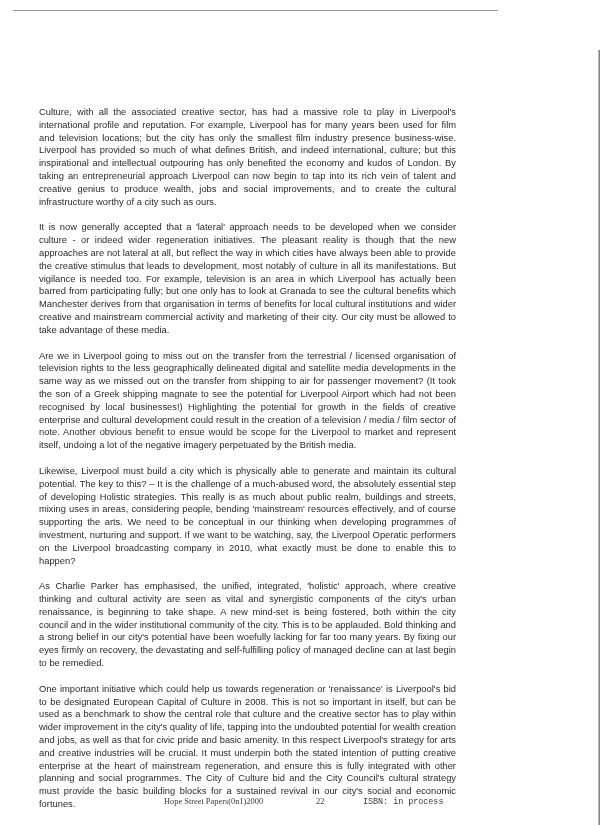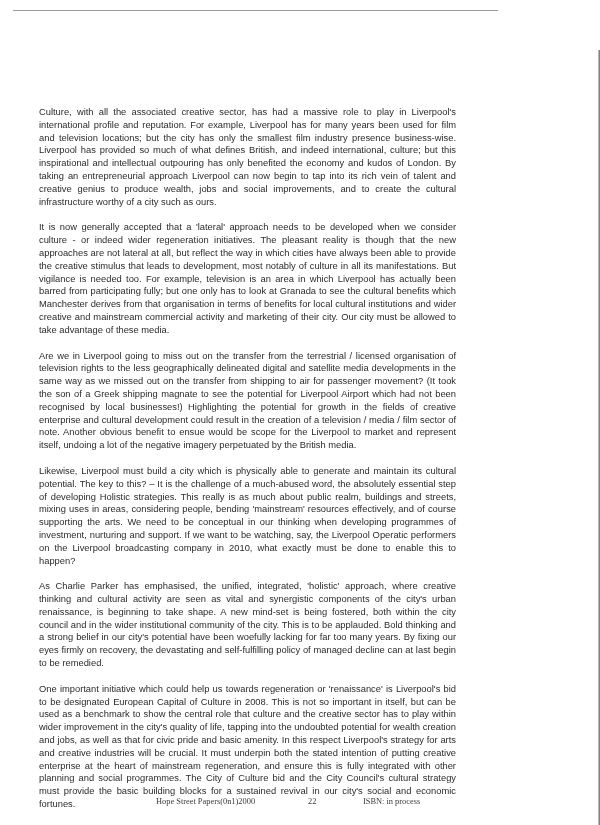--- a/index.html
+++ b/index.html
@@ -19,24 +19,24 @@
     position: absolute; left: 39px; top: 86px; width: 417px; margin-top: 20px;
   }
   .para {
     margin: 0 0 13px 0; font-size: 9.35px; line-height: 12.8px;
     text-align: justify; color: #2b2b2b; letter-spacing: 0;
   }
   .footer {
     position: absolute; top: 797px; left: 156px; width: 340px;
     font-family: "Liberation Serif", serif; font-size: 8.4px; color: #3a3a3a;
   }
-  .footer span { position: absolute; white-space: nowrap; }
+  .footer span { position: absolute; white-space: nowrap; margin-left: 8px; }
   .f-title { left: 0; }
   .f-page { left: 152px; font-family: Liberation Serif, serif; }
-  .f-isbn { left: 207px; }
+  .f-isbn { left: 199px; font-family: Liberation Mono, monospace; }
 </style>
 </head>
 <body>
 
 <div class="top-rule"></div>
 <div class="right-edge"></div>
 
 <div class="page">
   <p class="para">Culture, with all the associated creative sector, has had a massive role to play in Liverpool's international profile and reputation.  For example, Liverpool has for many years been used for film and television locations;  but the city has only the smallest film industry presence business-wise. Liverpool has provided so much of what defines British, and indeed international, culture;  but this inspirational and intellectual outpouring has only benefited the economy and kudos of London.  By taking an entrepreneurial approach Liverpool can now begin to tap into its rich vein of talent and creative genius to produce wealth, jobs and social improvements, and to create the cultural infrastructure worthy of a city such as ours.</p>
   <p class="para">It is now generally accepted that a 'lateral' approach needs to be developed when we consider culture  - or indeed wider regeneration initiatives. The pleasant reality is though that the new approaches are not lateral at all, but reflect the way in which cities have always been able to provide the creative stimulus that leads to development, most notably of culture in all its manifestations. But vigilance is needed too.   For example, television is an area in which Liverpool has actually been barred from participating fully;  but one only has to look at Granada to see the cultural benefits which Manchester derives from that organisation in terms of benefits for local cultural institutions and wider creative and mainstream commercial activity and marketing of their city.  Our city must be allowed to take advantage of these media.</p>

